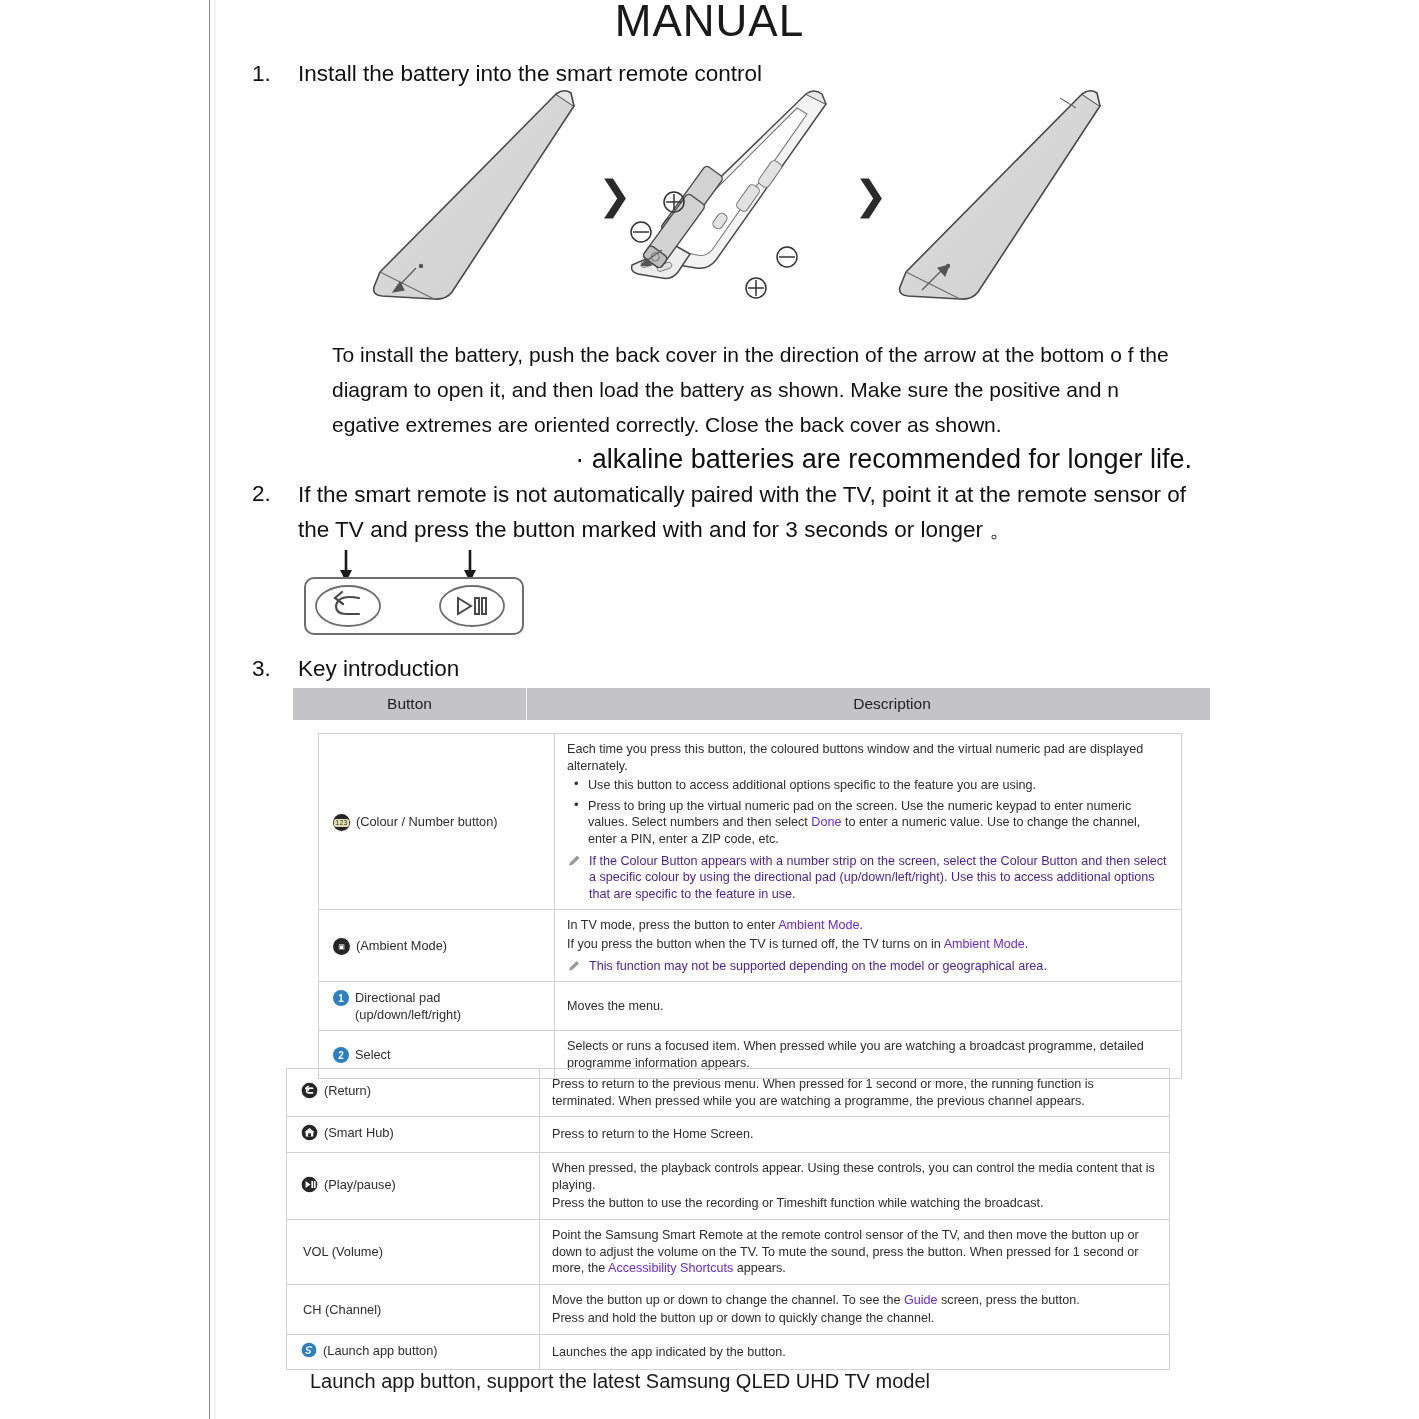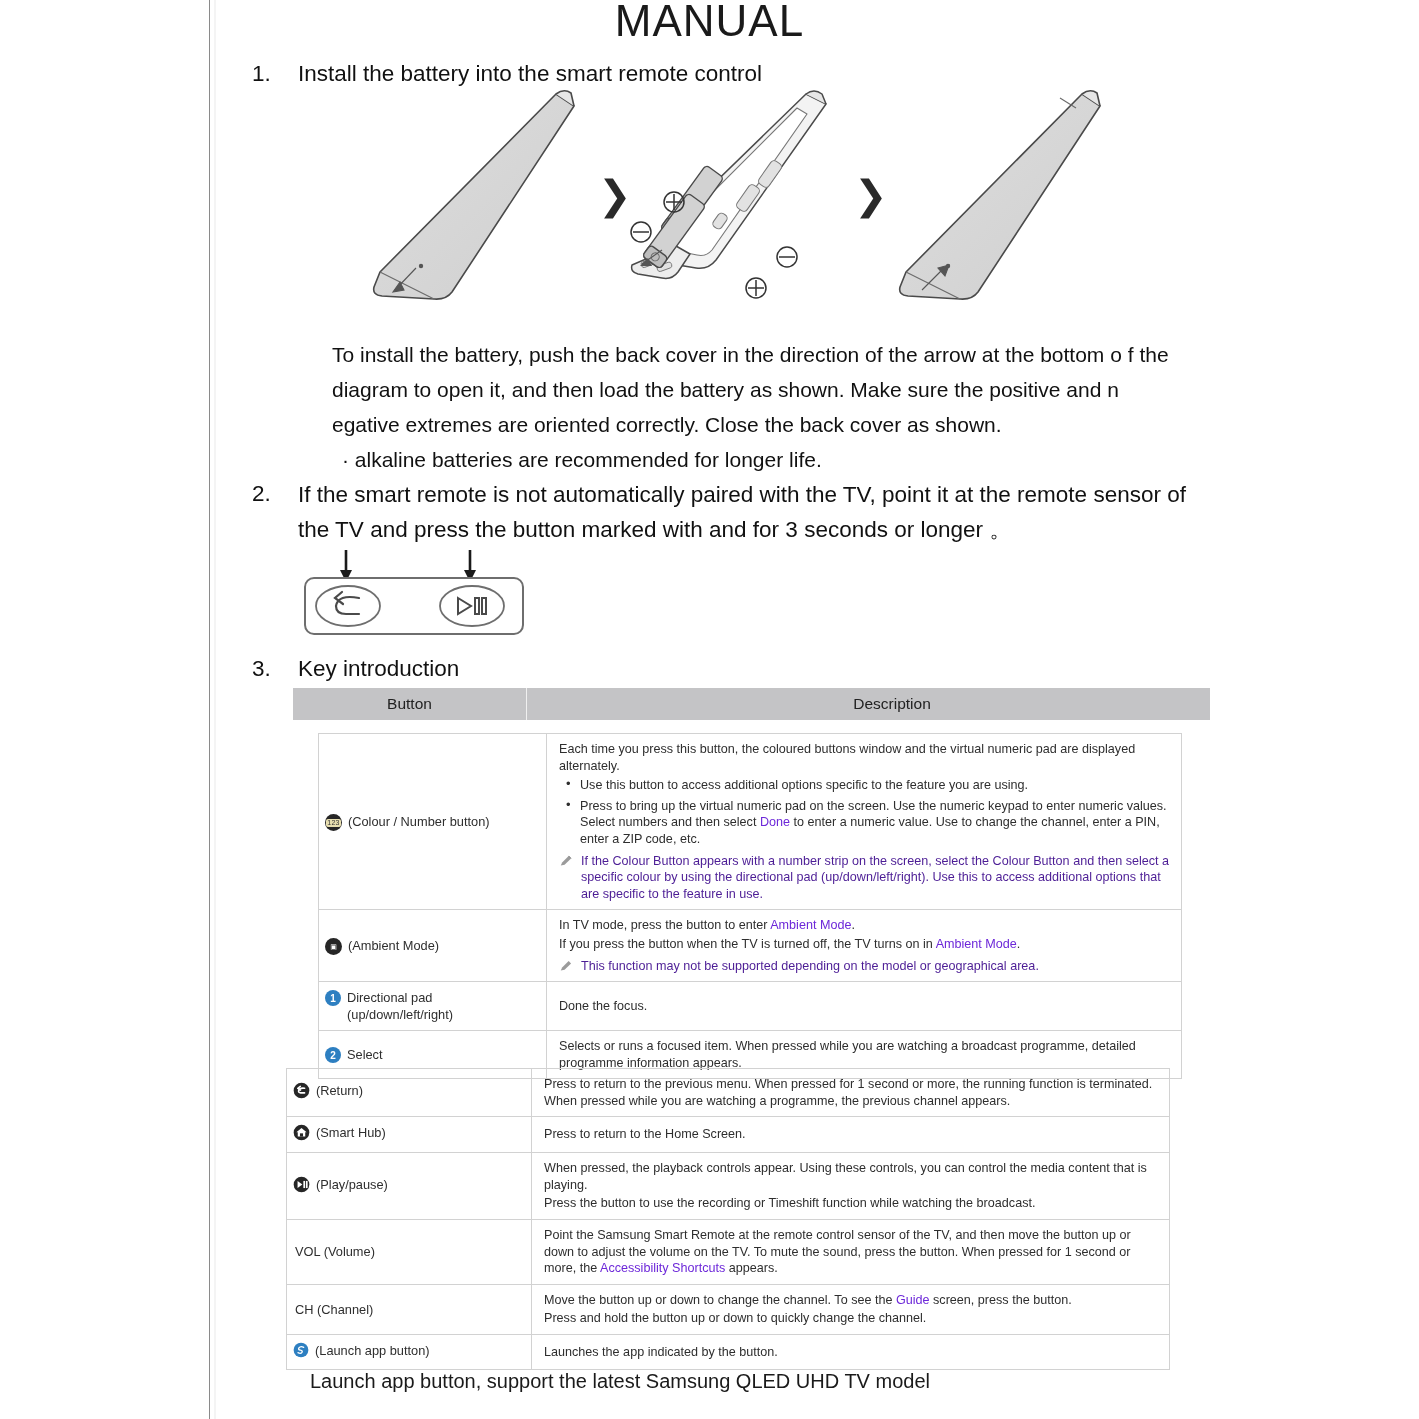--- a/index.html
+++ b/index.html
@@ -76,23 +76,24 @@
     width: 848px;
     font-size: 21px;
     line-height: 35px;
     color: #111;
   }
   .bullet-line {
     position: absolute;
     left: 332px;
     top: 443px;
     width: 860px;
-    font-size: 21px;
+    font-size: 27px;
     line-height: 33px;
     text-indent: 10px;
+    text-align: right;
   }
 
   
   .diagram {
     position: absolute;
     left: 360px; top: 84px;
     width: 760px; height: 245px;
   }
 
   
@@ -133,21 +134,21 @@
     line-height: 16.6px;
     color: #2e2e2e;
   }
   table.keys td {
     border: 1px solid #d2d2d2;
     vertical-align: middle;
     padding: 7px 11px 7px 12px;
   }
   table.keys td.btncol {
     width: 218px;
-    padding-left: 6px;
+    padding-left: 14px;
   }
   table.keys p { margin: 0 0 2px 0; }
   table.keys p:last-child { margin-bottom: 0; }
 
   #table1 { left: 318px; top: 733px; width: 864px; }
   #table1 td.btncol { width: 210px; }
 
   #table2 { left: 286px; top: 1068px; width: 884px; }
   #table2 td.btncol { width: 227px; }
 
@@ -438,21 +439,21 @@
       <tr>
         <td class="btncol">
           <div class="btn-label">
             <span class="ico ico-blue">
                 <span class="glyph">1</span>
               </span>
             <span>Directional pad (up/down/left/right)</span>
           </div>
         </td>
         <td>
-          <p>Done the focus.</p>
+          <p>Moves the menu.</p>
         </td>
       </tr>
 
       <tr>
         <td class="btncol">
           <div class="btn-label">
             <span class="ico ico-blue">
                 <span class="glyph">2</span>
               </span>
             <span>Select</span>

